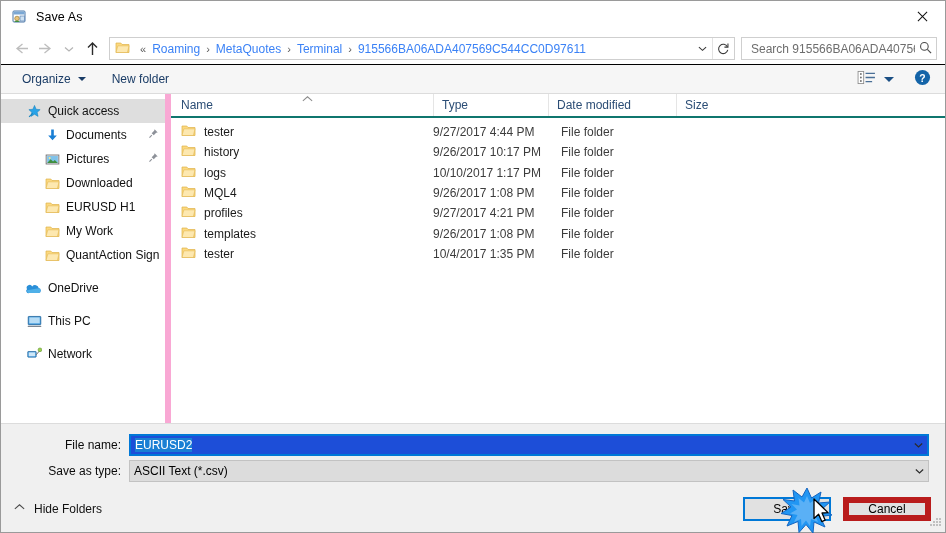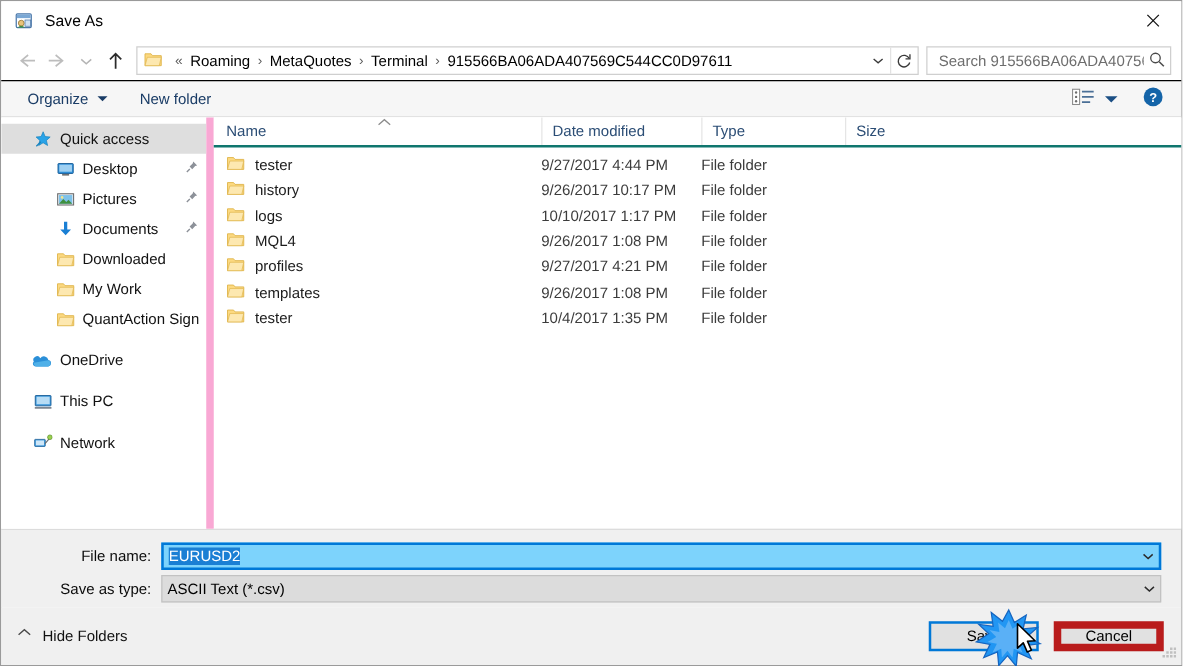--- a/index.html
+++ b/index.html
@@ -71,21 +71,21 @@
     flex: 1 1 auto;
     height: 23px;
     border: 1px solid #cfcfcf;
     background: #ffffff;
     display: flex; align-items: center;
     margin-left: 4px;
     min-width: 0;
   }
   #addr-folder-icon { margin: 0 5px 0 5px; flex: 0 0 auto; }
   .crumb {
-    font-size: 12px; color: #000000;
+    font-size: 12px; color: #3b82f6;
     white-space: nowrap;
     padding: 0 1px;
   }
   .crumb-sep {
     color: #5a5a5a; font-size: 11px;
     padding: 0 5px; user-select: none;
   }
   #addr-spacer { flex: 1 1 auto; min-width: 4px; }
   #addr-caret {
     width: 20px; height: 21px; flex: 0 0 20px;
@@ -237,21 +237,21 @@
     height: 22px; margin-bottom: 4px;
   }
   .frm-label {
     flex: 0 0 112px;
     text-align: right; padding-right: 8px;
     font-size: 12px; color: #0b0b0b;
   }
   .combo {
     flex: 1 1 auto; height: 22px;
     display: flex; align-items: center;
-    background: #7dd3fc;
+    background: #1d4ed8;
     border: 1px solid #a8a8a8;
     min-width: 0;
   }
   .combo.focused { border: 2px solid #0078d7; }
   .combo.grey { background: #dcdcdc; border: 1px solid #c2c2c2; }
   .combo .val {
     flex: 1 1 auto; padding-left: 4px;
     font-size: 12px; color: #000;
     white-space: nowrap; overflow: hidden;
   }
@@ -432,29 +432,28 @@
       <div class="side-item selected lvl0">
         <span class="side-ico">
           <svg width="15" height="15" viewBox="0 0 16 16">
             <path d="M8 1.5 L9.7 5.6 L14 6 L10.8 8.9 L11.8 13.2 L8 10.9 L4.2 13.2 L5.2 8.9 L2 6 L6.3 5.6 Z" fill="#29a3e8" stroke="#1682bd" stroke-width=".6"></path>
             <path d="M2.2 13.8 L6 10" stroke="#1682bd" stroke-width="1.1"></path>
           </svg>
         </span>
         <span class="side-label">Quick access</span>
       </div>
 
+
       <div class="side-item lvl1">
         <span class="side-ico">
           <svg width="15" height="15" viewBox="0 0 16 16">
-            <rect x="1.5" y="3" width="13" height="8.5" rx=".6" fill="#2f8fd8" stroke="#1b5e96" stroke-width=".8"></rect>
-            <rect x="2.6" y="4" width="10.8" height="6" fill="#9fd0f2"></rect>
-            <rect x="5" y="12" width="6" height="1.3" fill="#6a6a6a"></rect>
-          </svg>
-        </span>
-        <span class="side-label">Desktop</span>
+            <path d="M6.6 1.5 H9.4 V8 H12.6 L8 13 L3.4 8 H6.6 Z" fill="#1a7fd4"></path>
+          </svg>
+        </span>
+        <span class="side-label">Documents</span>
         <span class="side-pin">
           <svg width="11" height="11" viewBox="0 0 12 12">
             <path d="M7.2 1.4 L10.6 4.8 L8.9 5.3 L6.3 8 L4 5.7 L6.7 3.1 Z" fill="#8d9199"></path>
             <path d="M4.2 7.8 L1.6 10.4" stroke="#8d9199" stroke-width="1.2"></path>
           </svg>
         </span>
       </div>
 
       <div class="side-item lvl1">
         <span class="side-ico">
@@ -469,43 +468,37 @@
         <span class="side-pin">
           <svg width="11" height="11" viewBox="0 0 12 12">
             <path d="M7.2 1.4 L10.6 4.8 L8.9 5.3 L6.3 8 L4 5.7 L6.7 3.1 Z" fill="#8d9199"></path>
             <path d="M4.2 7.8 L1.6 10.4" stroke="#8d9199" stroke-width="1.2"></path>
           </svg>
         </span>
       </div>
 
       <div class="side-item lvl1">
         <span class="side-ico">
-          <svg width="15" height="15" viewBox="0 0 16 16">
-            <path d="M6.6 1.5 H9.4 V8 H12.6 L8 13 L3.4 8 H6.6 Z" fill="#1a7fd4"></path>
-          </svg>
-        </span>
-        <span class="side-label">Documents</span>
-        <span class="side-pin">
-          <svg width="11" height="11" viewBox="0 0 12 12">
-            <path d="M7.2 1.4 L10.6 4.8 L8.9 5.3 L6.3 8 L4 5.7 L6.7 3.1 Z" fill="#8d9199"></path>
-            <path d="M4.2 7.8 L1.6 10.4" stroke="#8d9199" stroke-width="1.2"></path>
-          </svg>
-        </span>
-      </div>
-
-      <div class="side-item lvl1">
-        <span class="side-ico">
           <svg width="15" height="13" viewBox="0 0 16 14">
             <path d="M1 2.2h5.2l1.3 1.6H15V12.4H1z" fill="#fcd980" stroke="#e0b54d" stroke-width=".8"></path>
             <path d="M1 12.4 L3 5.2 H15 L13.3 12.4z" fill="#fde8b0" stroke="#e0b54d" stroke-width=".6"></path>
           </svg>
         </span>
         <span class="side-label">Downloaded</span>
       </div>
 
+      <div class="side-item lvl1">
+        <span class="side-ico">
+          <svg width="15" height="13" viewBox="0 0 16 14">
+            <path d="M1 2.2h5.2l1.3 1.6H15V12.4H1z" fill="#fcd980" stroke="#e0b54d" stroke-width=".8"></path>
+            <path d="M1 12.4 L3 5.2 H15 L13.3 12.4z" fill="#fde8b0" stroke="#e0b54d" stroke-width=".6"></path>
+          </svg>
+        </span>
+        <span class="side-label">EURUSD H1</span>
+      </div>
 
       <div class="side-item lvl1">
         <span class="side-ico">
           <svg width="15" height="13" viewBox="0 0 16 14">
             <path d="M1 2.2h5.2l1.3 1.6H15V12.4H1z" fill="#fcd980" stroke="#e0b54d" stroke-width=".8"></path>
             <path d="M1 12.4 L3 5.2 H15 L13.3 12.4z" fill="#fde8b0" stroke="#e0b54d" stroke-width=".6"></path>
           </svg>
         </span>
         <span class="side-label">My Work</span>
       </div>
@@ -563,25 +556,25 @@
     <div id="filepane">
       <div id="col-head">
         <div class="col-h c-name">
           <span>Name</span>
           <span id="sort-caret">
             <svg width="13" height="8" viewBox="0 0 14 8">
                 <path d="M2 6 L7 1.6 L12 6" stroke="#8b8b8b" stroke-width="1.1" fill="none"></path>
               </svg>
           </span>
         </div>
+        <div class="col-h c-type">
+          <span>Type</span>
+        </div>
         <div class="col-h c-date">
           <span>Date modified</span>
-        </div>
-        <div class="col-h c-type">
-          <span>Type</span>
         </div>
         <div class="col-h c-size">
           <span>Size</span>
         </div>
       </div>
 
       <div id="rows">
 
         <div class="frow">
           <div class="f-name">

